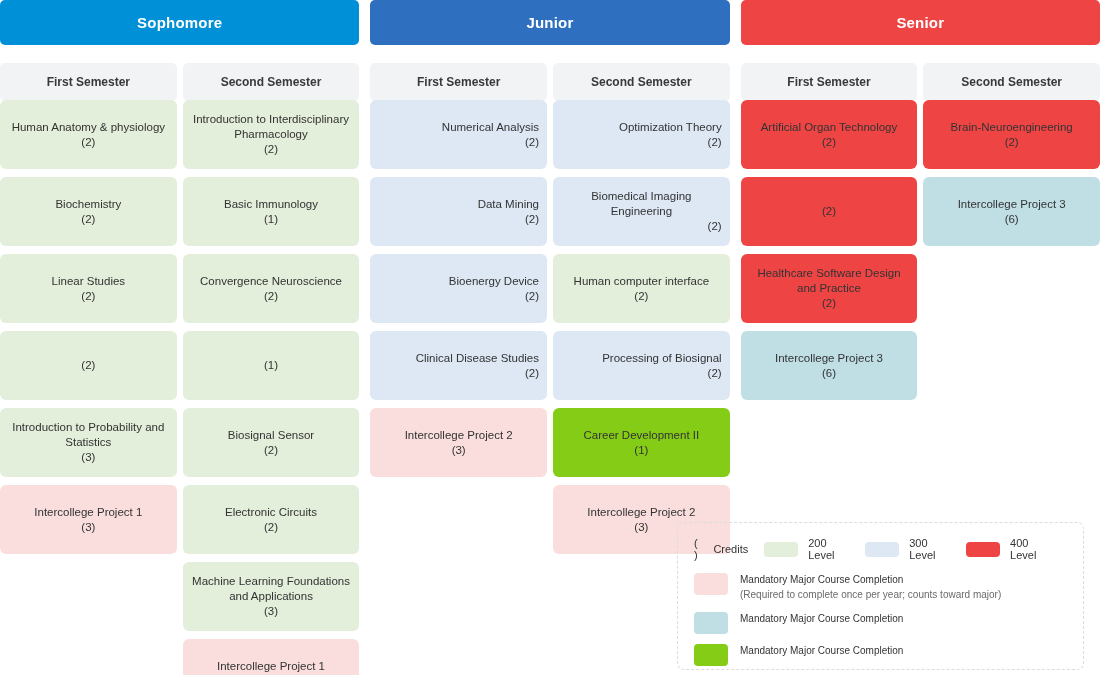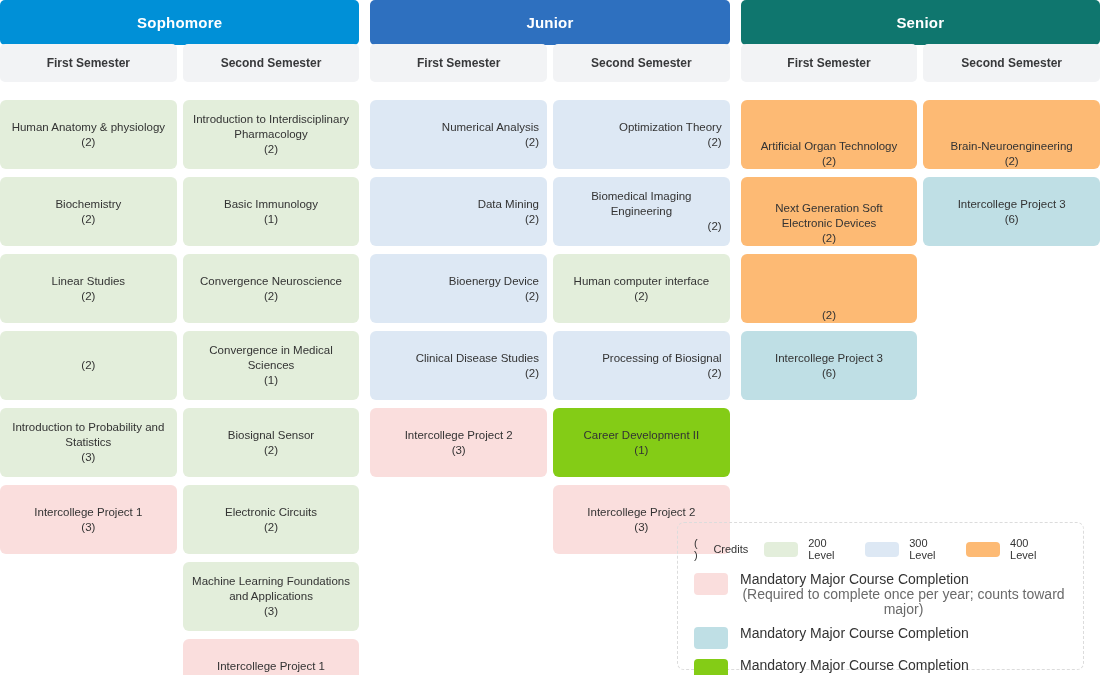--- a/index.html
+++ b/index.html
@@ -35,21 +35,21 @@
     justify-content: center;
     color: #ffffff;
     font-size: 15px;
     font-weight: bold;
     letter-spacing: .2px;
   }
 
   
   .sem-row {
     position: absolute;
-    top: 44px;
+    top: 63px;
     left: 0;
     width: 1100px;
     height: 38px;
     display: flex;
     gap: 11px;
   }
   .sem-group {
     flex: 1 1 0;
     display: flex;
     gap: 6px;
@@ -99,21 +99,21 @@
     font-size: 11.5px;
     line-height: 15px;
     color: #333333;
   }
   .card .t { display: block; }
   .card .c { display: block; }
 
   
   .lv200 { background: #e3eedb; }
   .lv300 { background: #dde8f4; align-items: flex-end; }
-  .lv400 { background: #fdba74; justify-content: flex-end; }
+  .lv400 { background: #ef4444; }
   .mand-red  { background: #fadedd; }
   .mand-teal { background: #bfdfe5; }
   .mand-gray { background: #84cc16; }
 
   
   .legend {
     position: absolute;
     left: 677px;
     top: 522px;
     width: 407px;
@@ -151,31 +151,31 @@
     display: flex;
     align-items: flex-start;
     margin-bottom: 9px;
   }
   .legend-row .swatch {
     width: 34px;
     height: 22px;
     margin-right: 12px;
     margin-top: 1px;
   }
-  .legend-text { font-size: 14px; line-height: 15px; }
+  .legend-text { font-size: 10px; line-height: 15px; }
   .legend-text .title { color: #333333; display: block; }
   .legend-text .sub { color: #6a6a6a; display: block; text-align: center; }
 </style>
 </head>
 <body>
 
 <div class="year-row">
     <div class="year-bar" style="background: rgb(0, 144, 215);">Sophomore</div>
     <div class="year-bar" style="background: rgb(46, 112, 191);">Junior</div>
-    <div class="year-bar" style="background: #0f766e;">Senior</div>
+    <div class="year-bar" style="background: #ef4444;">Senior</div>
   </div>
 <div class="sem-row">
     <div class="sem-group">
       <div class="sem-cell">First Semester</div>
       <div class="sem-cell">Second Semester</div>
     </div>
     <div class="sem-group">
       <div class="sem-cell">First Semester</div>
       <div class="sem-cell">Second Semester</div>
     </div>
@@ -218,21 +218,20 @@
         </div>
         <div class="card lv200">
           <span class="t">Basic Immunology</span>
           <span class="c">(1)</span>
         </div>
         <div class="card lv200">
           <span class="t">Convergence Neuroscience</span>
           <span class="c">(2)</span>
         </div>
         <div class="card lv200">
-          <span class="t">Convergence in Medical Sciences</span>
           <span class="c">(1)</span>
         </div>
         <div class="card lv200">
           <span class="t">Biosignal Sensor</span>
           <span class="c">(2)</span>
         </div>
         <div class="card lv200">
           <span class="t">Electronic Circuits</span>
           <span class="c">(2)</span>
         </div>
@@ -296,24 +295,24 @@
         </div>
       </div>
     </div>
     <div class="grid-group">
       <div class="col">
         <div class="card lv400">
           <span class="t">Artificial Organ Technology</span>
           <span class="c">(2)</span>
         </div>
         <div class="card lv400">
-          <span class="t">Next Generation Soft Electronic Devices</span>
           <span class="c">(2)</span>
         </div>
         <div class="card lv400">
+          <span class="t">Healthcare Software Design and Practice</span>
           <span class="c">(2)</span>
         </div>
         <div class="card mand-teal">
           <span class="t">Intercollege Project 3</span>
           <span class="c">(6)</span>
         </div>
       </div>
       <div class="col">
         <div class="card lv400">
           <span class="t">Brain-Neuroengineering</span>

